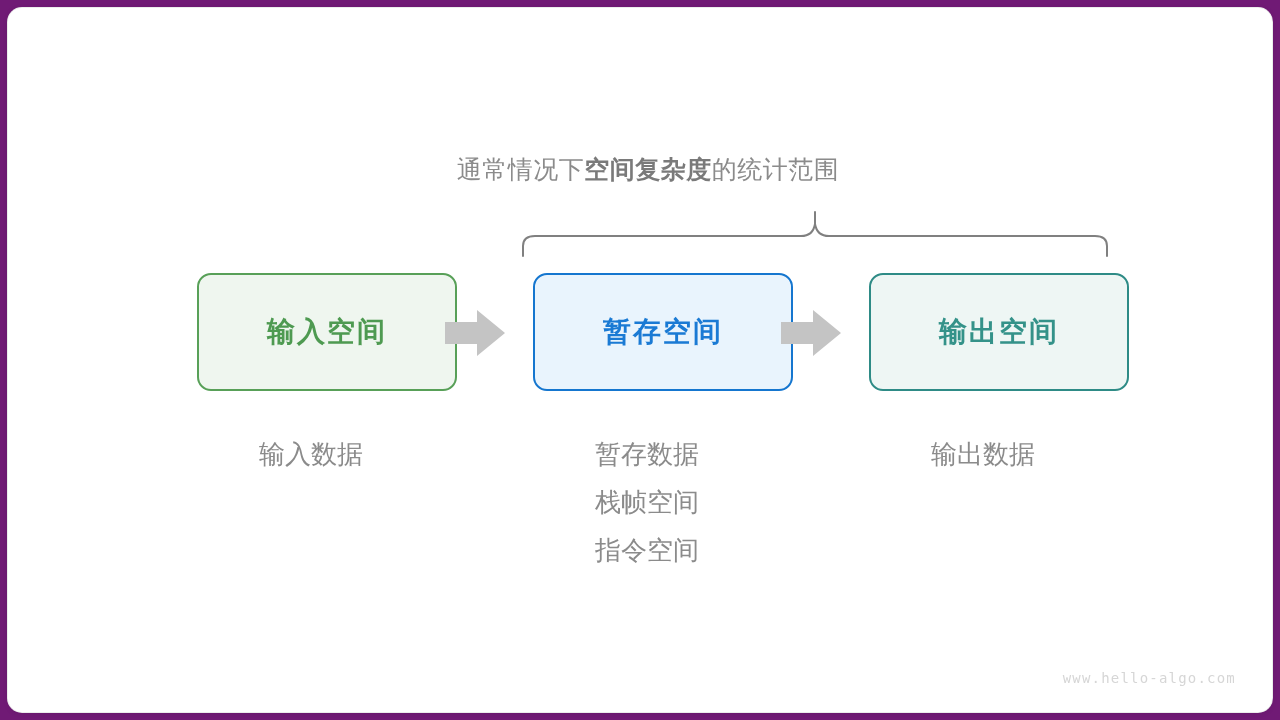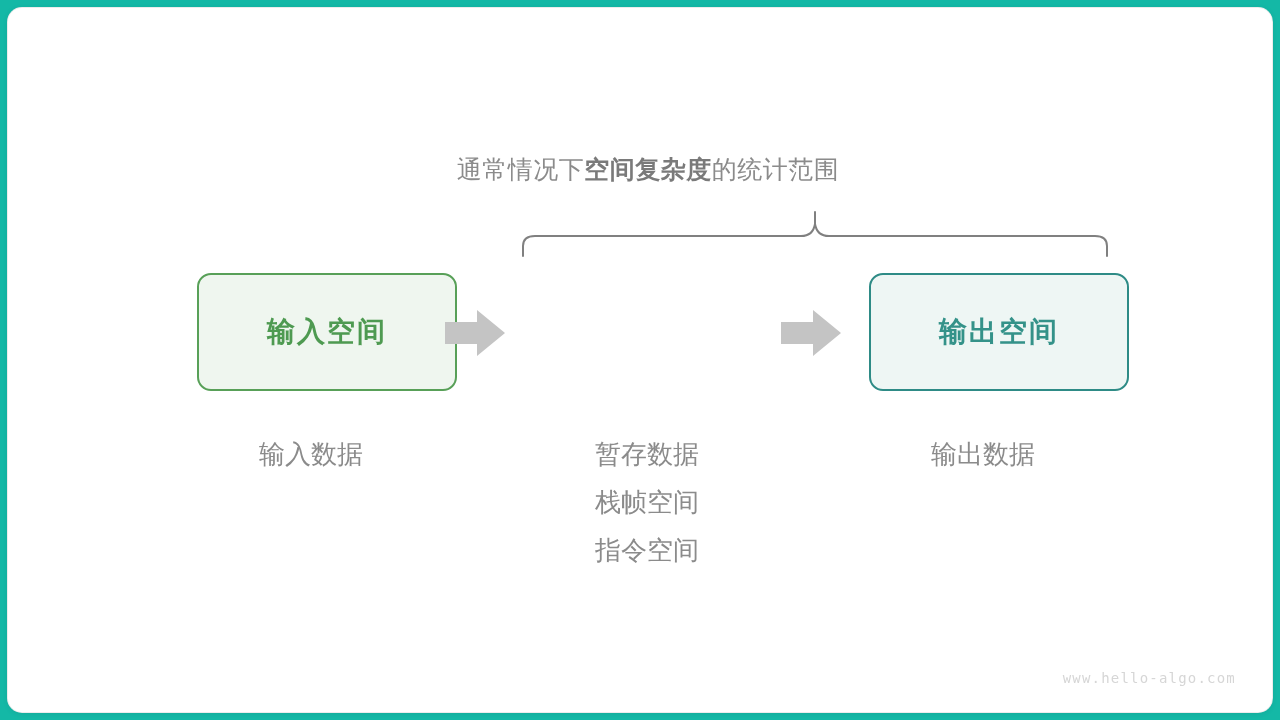--- a/index.html
+++ b/index.html
@@ -11,21 +11,21 @@
     width: 1280px;
     height: 720px;
     overflow: hidden;
     font-family: "Liberation Sans", "DejaVu Sans", sans-serif;
   }
 
   #canvas {
     position: relative;
     width: 1280px;
     height: 720px;
-    background: #14b8a6;
+    background: #701a75;
   }
 
   
   .card {
     position: absolute;
     left: 8px;
     top: 8px;
     width: 1264px;
     height: 704px;
     background: #ffffff;
@@ -132,20 +132,23 @@
 
     <div class="brace">
       <svg width="588" height="52" viewBox="0 0 588 52" fill="none" xmlns="http://www.w3.org/2000/svg">
         <path d="M 2 50 L 2 40 Q 2 30 14 30 L 280 30 Q 292 30 294 18 L 294 6 L 294 18 Q 296 30 308 30 L 574 30 Q 586 30 586 40 L 586 50" stroke="#808080" stroke-width="2" fill="none" stroke-linecap="round" stroke-linejoin="round"></path>
       </svg>
     </div>
 
     <div class="box" id="box-input" style="background: rgb(239, 246, 239); border-color: rgb(88, 160, 88); color: rgb(78, 154, 81);">
       <span>输入空间</span>
     </div>
+    <div class="box" id="box-temp" style="background: rgb(233, 244, 253); border-color: rgb(21, 118, 207); color: rgb(26, 122, 212);">
+      <span>暂存空间</span>
+    </div>
     <div class="box" id="box-output" style="background: rgb(238, 246, 244); border-color: rgb(46, 139, 134); color: rgb(52, 146, 137);">
       <span>输出空间</span>
     </div>
 
     <div class="arrow" id="arrow-1">
       <svg width="62" height="50" viewBox="0 0 62 50" xmlns="http://www.w3.org/2000/svg">
         <polygon points="0,14 32,14 32,2 60,25 32,48 32,36 0,36" fill="#c4c4c4"></polygon>
       </svg>
     </div>
     <div class="arrow" id="arrow-2">

